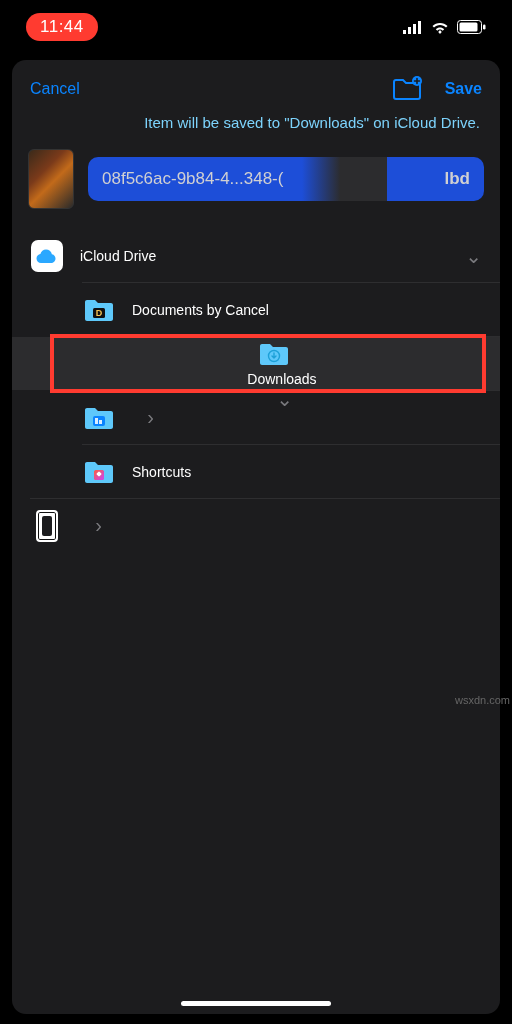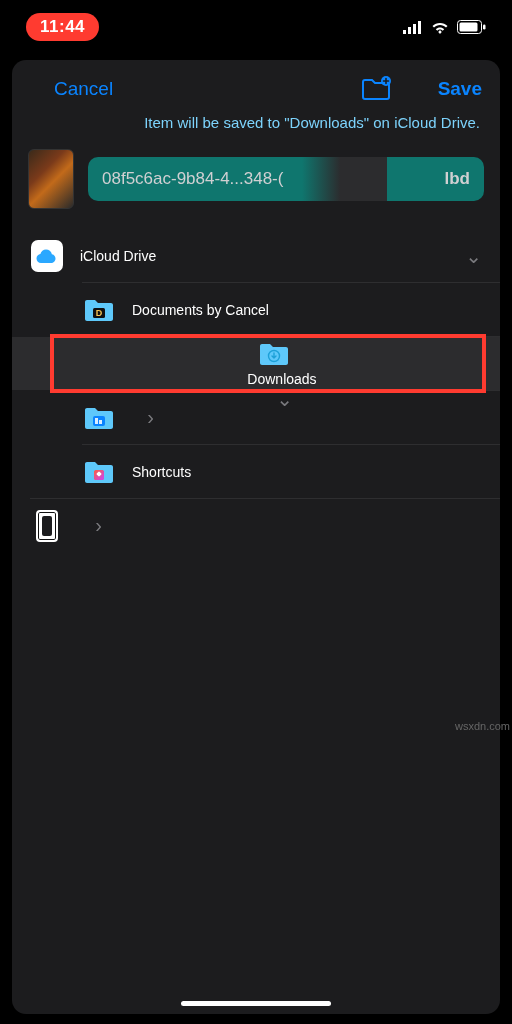--- a/index.html
+++ b/index.html
@@ -1,50 +1,50 @@
 <!DOCTYPE html>
 <html><head>
 <meta charset="utf-8">
 <style>
   * { box-sizing: border-box; margin: 0; padding: 0; }
   html, body { width: 512px; height: 1024px; background: #000; font-family: -apple-system, "Helvetica Neue", Arial, sans-serif; color: #fff; overflow: hidden; }
   .phone { position: relative; width: 100%; height: 100%; background: #000; }
   .status-bar { display: flex; justify-content: space-between; align-items: center; padding: 14px 26px 10px 26px; height: 50px; }
-  .time-pill { background: #ff3b30; color: #fff; font-weight: 700; font-size: 17px; padding: 4px 14px; border-radius: 16px; letter-spacing: 0.5px; }
+  .time-pill { background: #ff3b30; color: #fff; font-weight: 400; font-size: 17px; padding: 4px 14px; border-radius: 16px; letter-spacing: 0.5px; }
   .status-icons { display: flex; align-items: center; gap: 7px; }
   .signal svg, .wifi svg, .battery svg { display: block; }
   .sheet { position: absolute; top: 60px; left: 12px; right: 12px; bottom: 10px; background: #1c1c1e; border-radius: 14px; overflow: hidden; }
   .nav-bar { display: flex; align-items: center; justify-content: space-between; padding: 16px 18px 10px 18px; }
-  .nav-btn { color: #0a84ff; font-size: 19px; background: none; border: none; margin-left: 24px; }
+  .nav-btn { color: #0a84ff; font-size: 16px; background: none; border: none; }
   .nav-btn.save { font-weight: 600; text-align: center; }
   .nav-right { display: flex; align-items: center; gap: 22px; }
   .new-folder-icon svg { display: block; }
   .subtitle { text-align: right; color: #7dd3fc; font-size: 15px; padding: 2px 20px 14px 20px; }
   .file-row { display: flex; align-items: center; gap: 14px; padding: 4px 16px 12px 16px; }
   .thumb { width: 46px; height: 60px; border-radius: 6px; background: linear-gradient(135deg,#3a2a1a 0%, #7a3a1a 35%, #c26a1a 55%, #2a2a2a 100%); border: 1px solid #333; flex: 0 0 auto; }
-  .filename-field { flex: 1; background: #0f766e; border-radius: 10px; padding: 12px 14px; color: #d0d0d2; font-size: 17px; overflow: hidden; white-space: nowrap; display: flex; align-items: center; }
+  .filename-field { flex: 1; background: #1d4ed8; border-radius: 10px; padding: 12px 14px; color: #d0d0d2; font-size: 17px; overflow: hidden; white-space: nowrap; display: flex; align-items: center; }
   .filename-blur { position: absolute; right: 97px; top: 0; bottom: 0; width: 85px; background: linear-gradient(90deg, rgba(44,44,46,0) 0%, rgba(44,44,46,1) 45%); z-index:2; }
   .filename-tail { margin-left: auto; color:#d0d0d2; z-index:3; position:relative;font-weight:bold; }
   .filename-wrap { position: relative; }
   .list { padding-top: 8px; }
   .row { display: flex; align-items: center; height: 53px; padding: 0 18px 0 18px; position: relative; }
   .row.indent1 { padding-left: 70px; }
   .row .icon-slot { width: 34px; height: 34px; display: flex; align-items: center; justify-content: center; margin-right: 16px; flex: 0 0 auto; }
   .row .label { font-size: 14px; color: #fff; flex: 1; }
   .row .chev { color: #7a7a7e; font-size: 20px; width: 22px; text-align: right; }
   .row.selected-bg { background: #2c2c2e; }
   .highlight-box { position: absolute; border: 4px solid #ff3b30; left: 38px; top: -3px; height: 59px; width: 436px; z-index: 5; pointer-events: none; }
   .sep { height: 1px; background: #2e2e30; margin-left: 70px; }
   .sep.full { margin-left: 18px; }
   .icloud-icon { width: 32px; height: 32px; background: #fff; border-radius: 7px; display:flex; align-items:center; justify-content:center; }
   .folder-icon { width: 32px; height: 26px; }
   .phone-icon { width: 22px; height: 32px; background: #fff; border-radius: 4px; border: 2px solid #fff; box-shadow: inset 0 0 0 1px #111; position:relative; display:flex; align-items:center; justify-content:center;}
   .phone-icon::before { content:""; width:10px; height:20px; background:#1c1c1e; border-radius:2px; display:block;}
   .home-indicator { position: absolute; bottom: 8px; left: 50%; transform: translateX(-50%); width: 150px; height: 5px; background: #fff; border-radius: 3px; }
-  .watermark { position: absolute; right: 2px; bottom: 292px; color: #666; font-size: 11px; writing-mode: horizontal-tb; z-index:20; }
+  .watermark { position: absolute; right: 2px; bottom: 318px; color: #666; font-size: 11px; writing-mode: horizontal-tb; z-index:20; }
 </style>
 </head>
 <body>
 
 <div class="phone">
 
   <div class="status-bar">
     <div class="time-pill">11:44</div>
     <div class="status-icons">
       <span class="signal">

